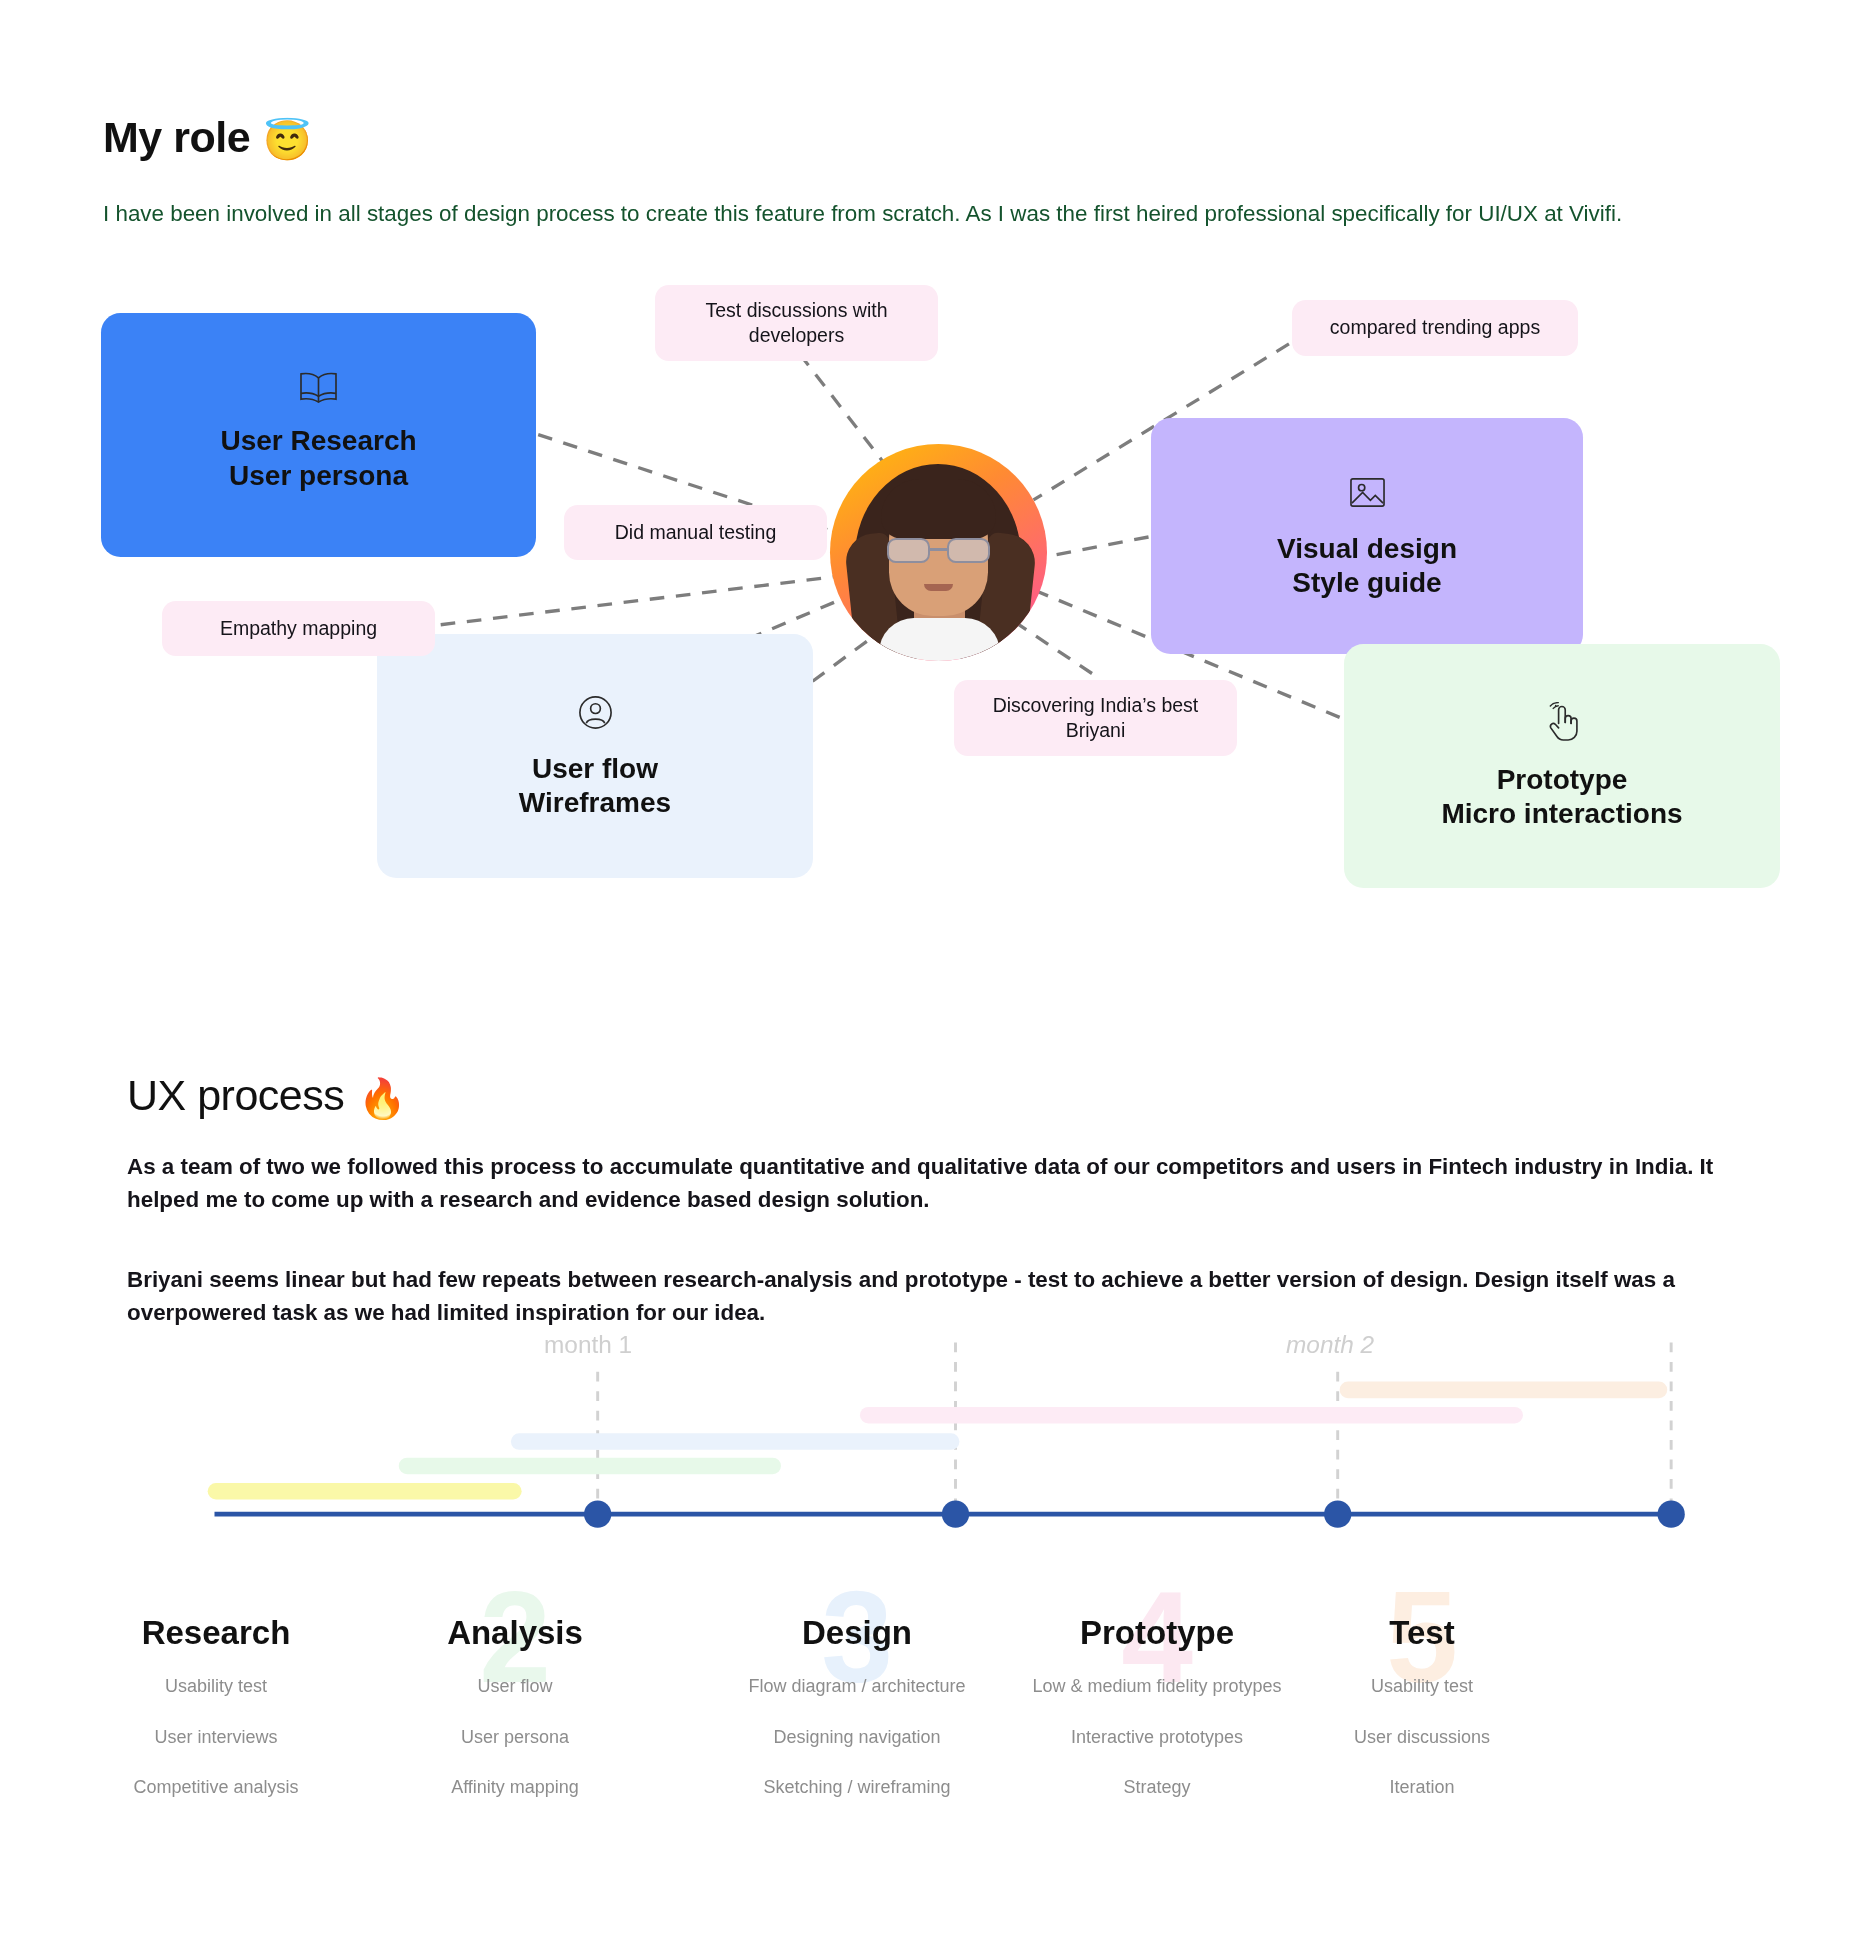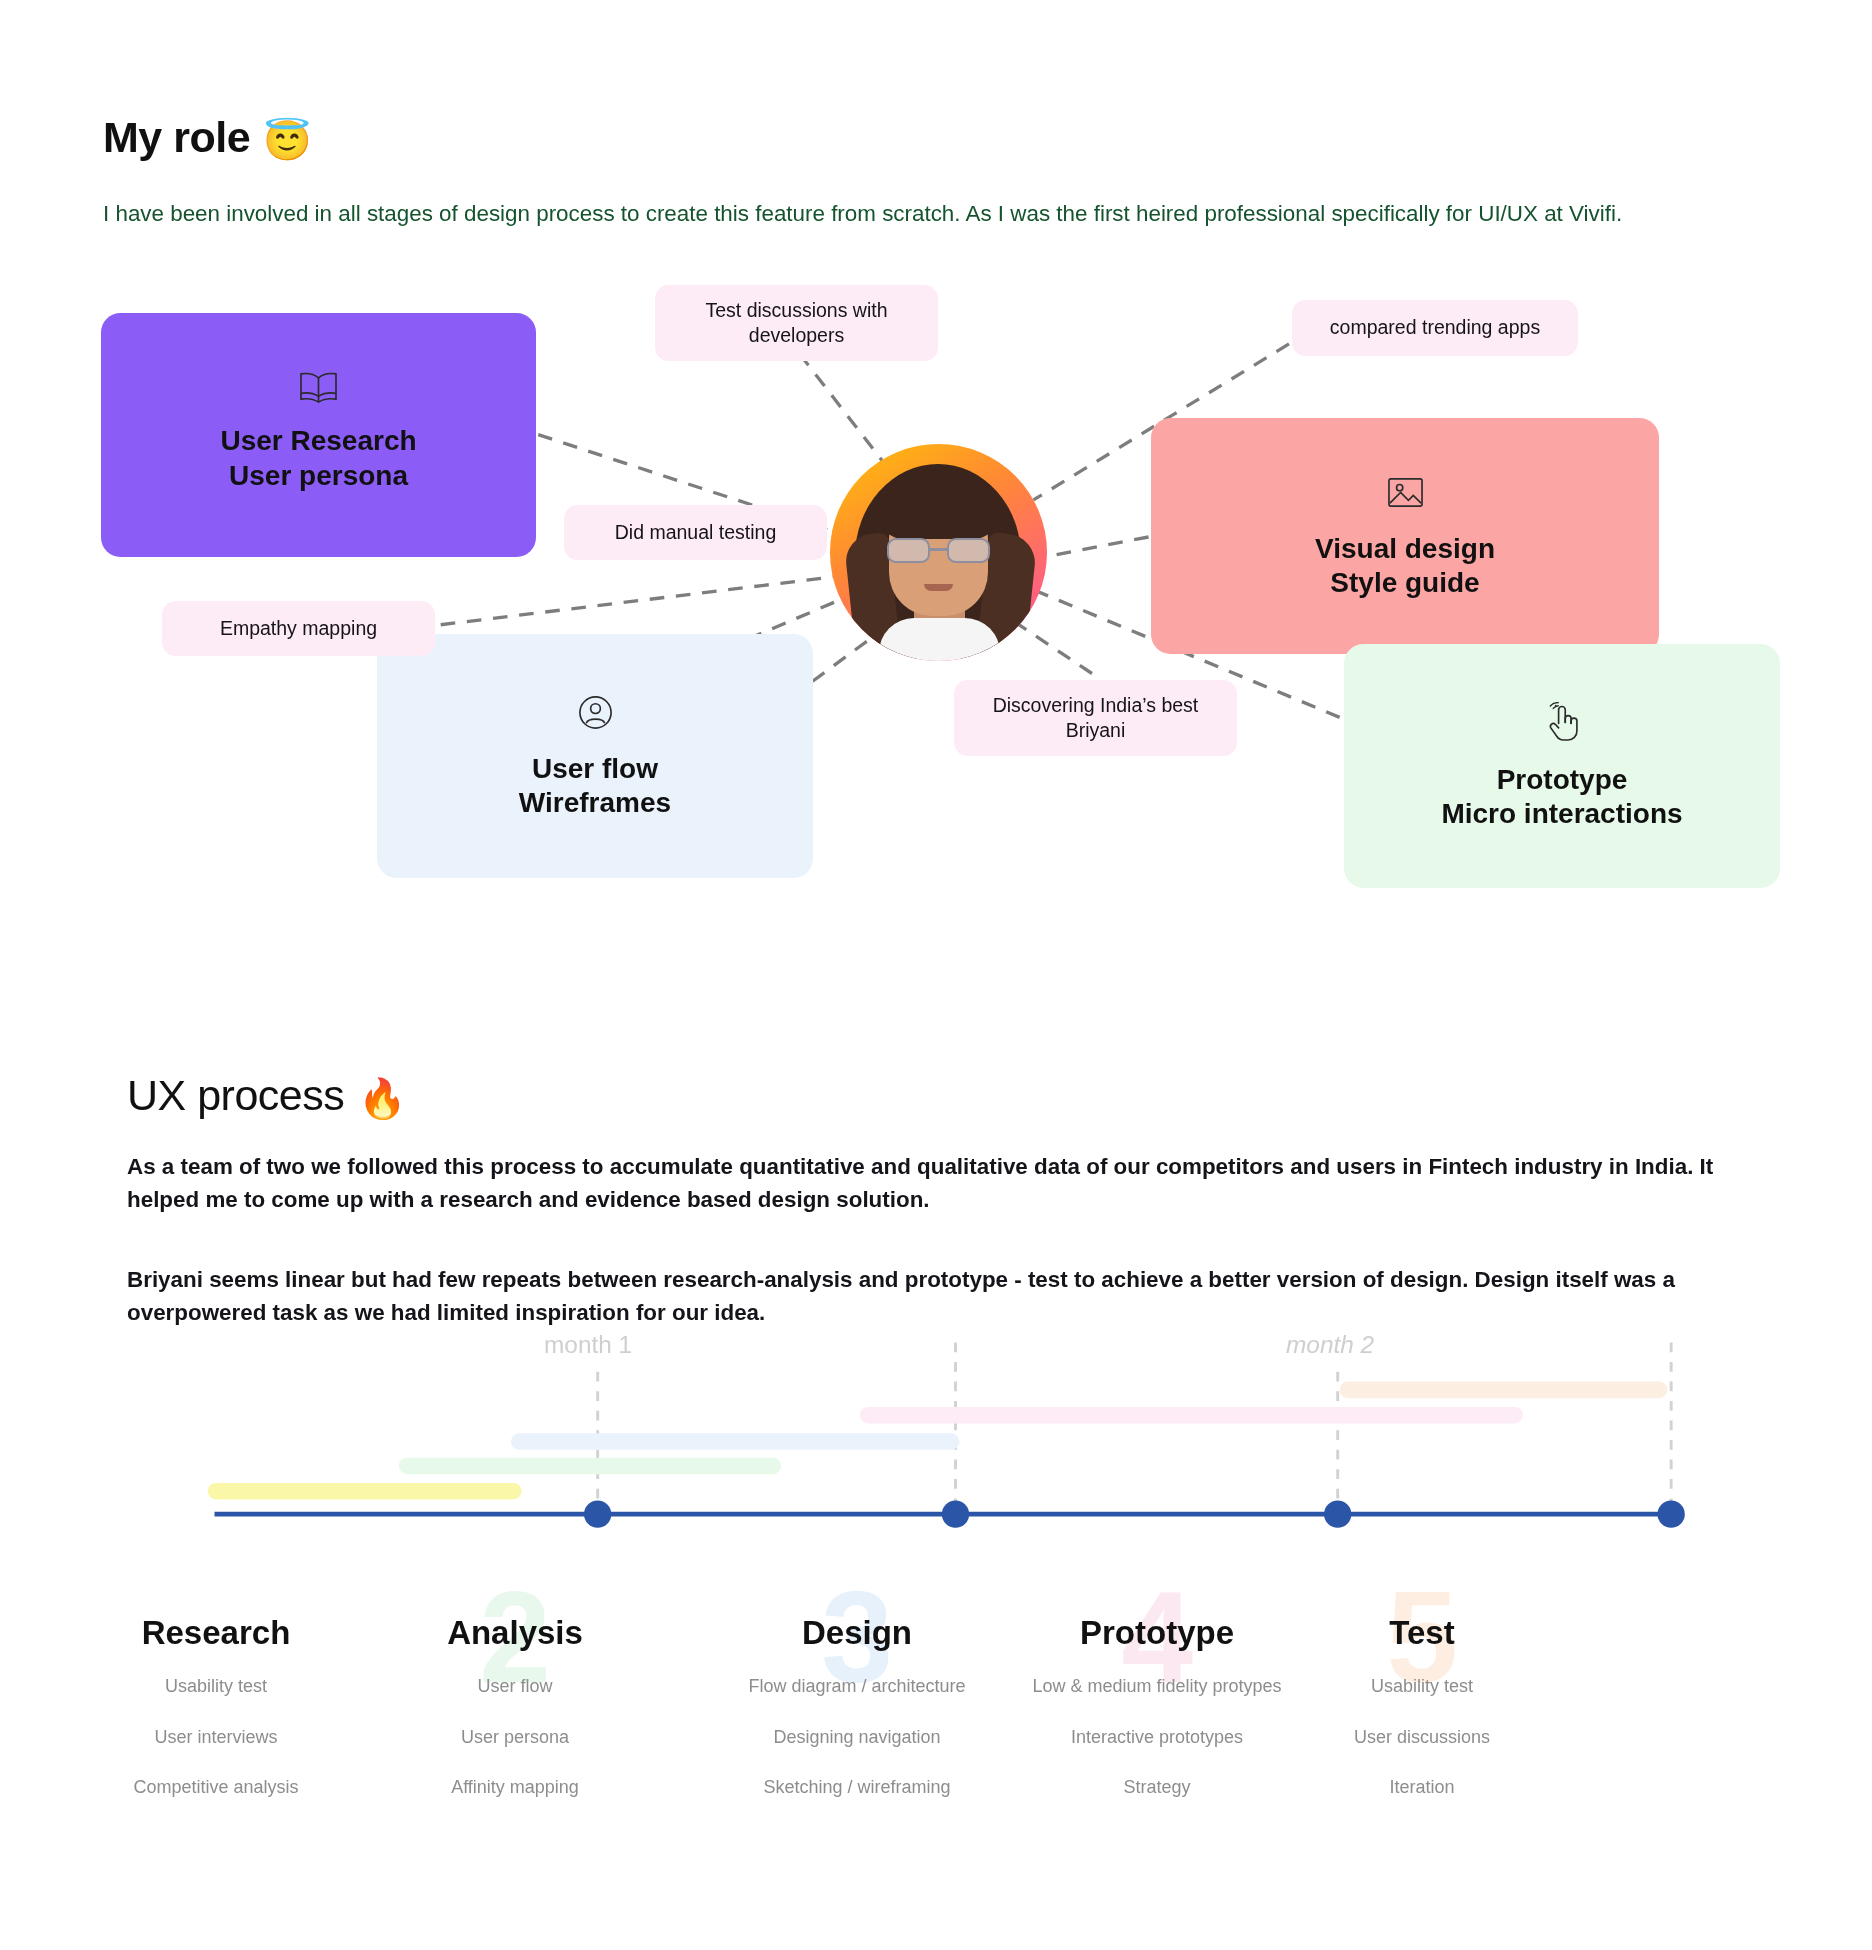--- a/index.html
+++ b/index.html
@@ -40,23 +40,23 @@
   }
   .card .card-icon {
     font-size: 0; line-height: 0; margin-bottom: 17.6px;
     display: block;
   }
   .card .card-title {
     font-size: 28px; font-weight: 700; line-height: 1.24; color: #111;
     white-space: pre-line;
   }
 
-  .card-research { left: 101px; top: 19.5px; width: 435px; height: 244px; background: #8b5cf6; }
+  .card-research { left: 101px; top: 19.5px; width: 435px; height: 244px; background: #3b82f6; }
   .card-research .card-icon { margin-bottom: 25px; }
-  .card-visual   { left: 1151px; top: 125px; width: 508px; height: 236px; background: #fca5a5; }
+  .card-visual   { left: 1151px; top: 125px; width: 432px; height: 236px; background: #c4b5fd; }
   .card-userflow { left: 377px; top: 341px; width: 436px; height: 244px; background: #EAF2FC; }
   .card-proto    { left: 1344px; top: 351px; width: 436px; height: 244px; background: #E7F9E9; }
 
   .card-research .card-title { transform: translateY(-5.9px); }
   .card-visual .card-title   { transform: translateY(3.9px); }
   .card-userflow .card-title { transform: translateY(2px); }
   .card-proto .card-title    { transform: translateY(2px); }
 
   .tag {
     position: absolute;

